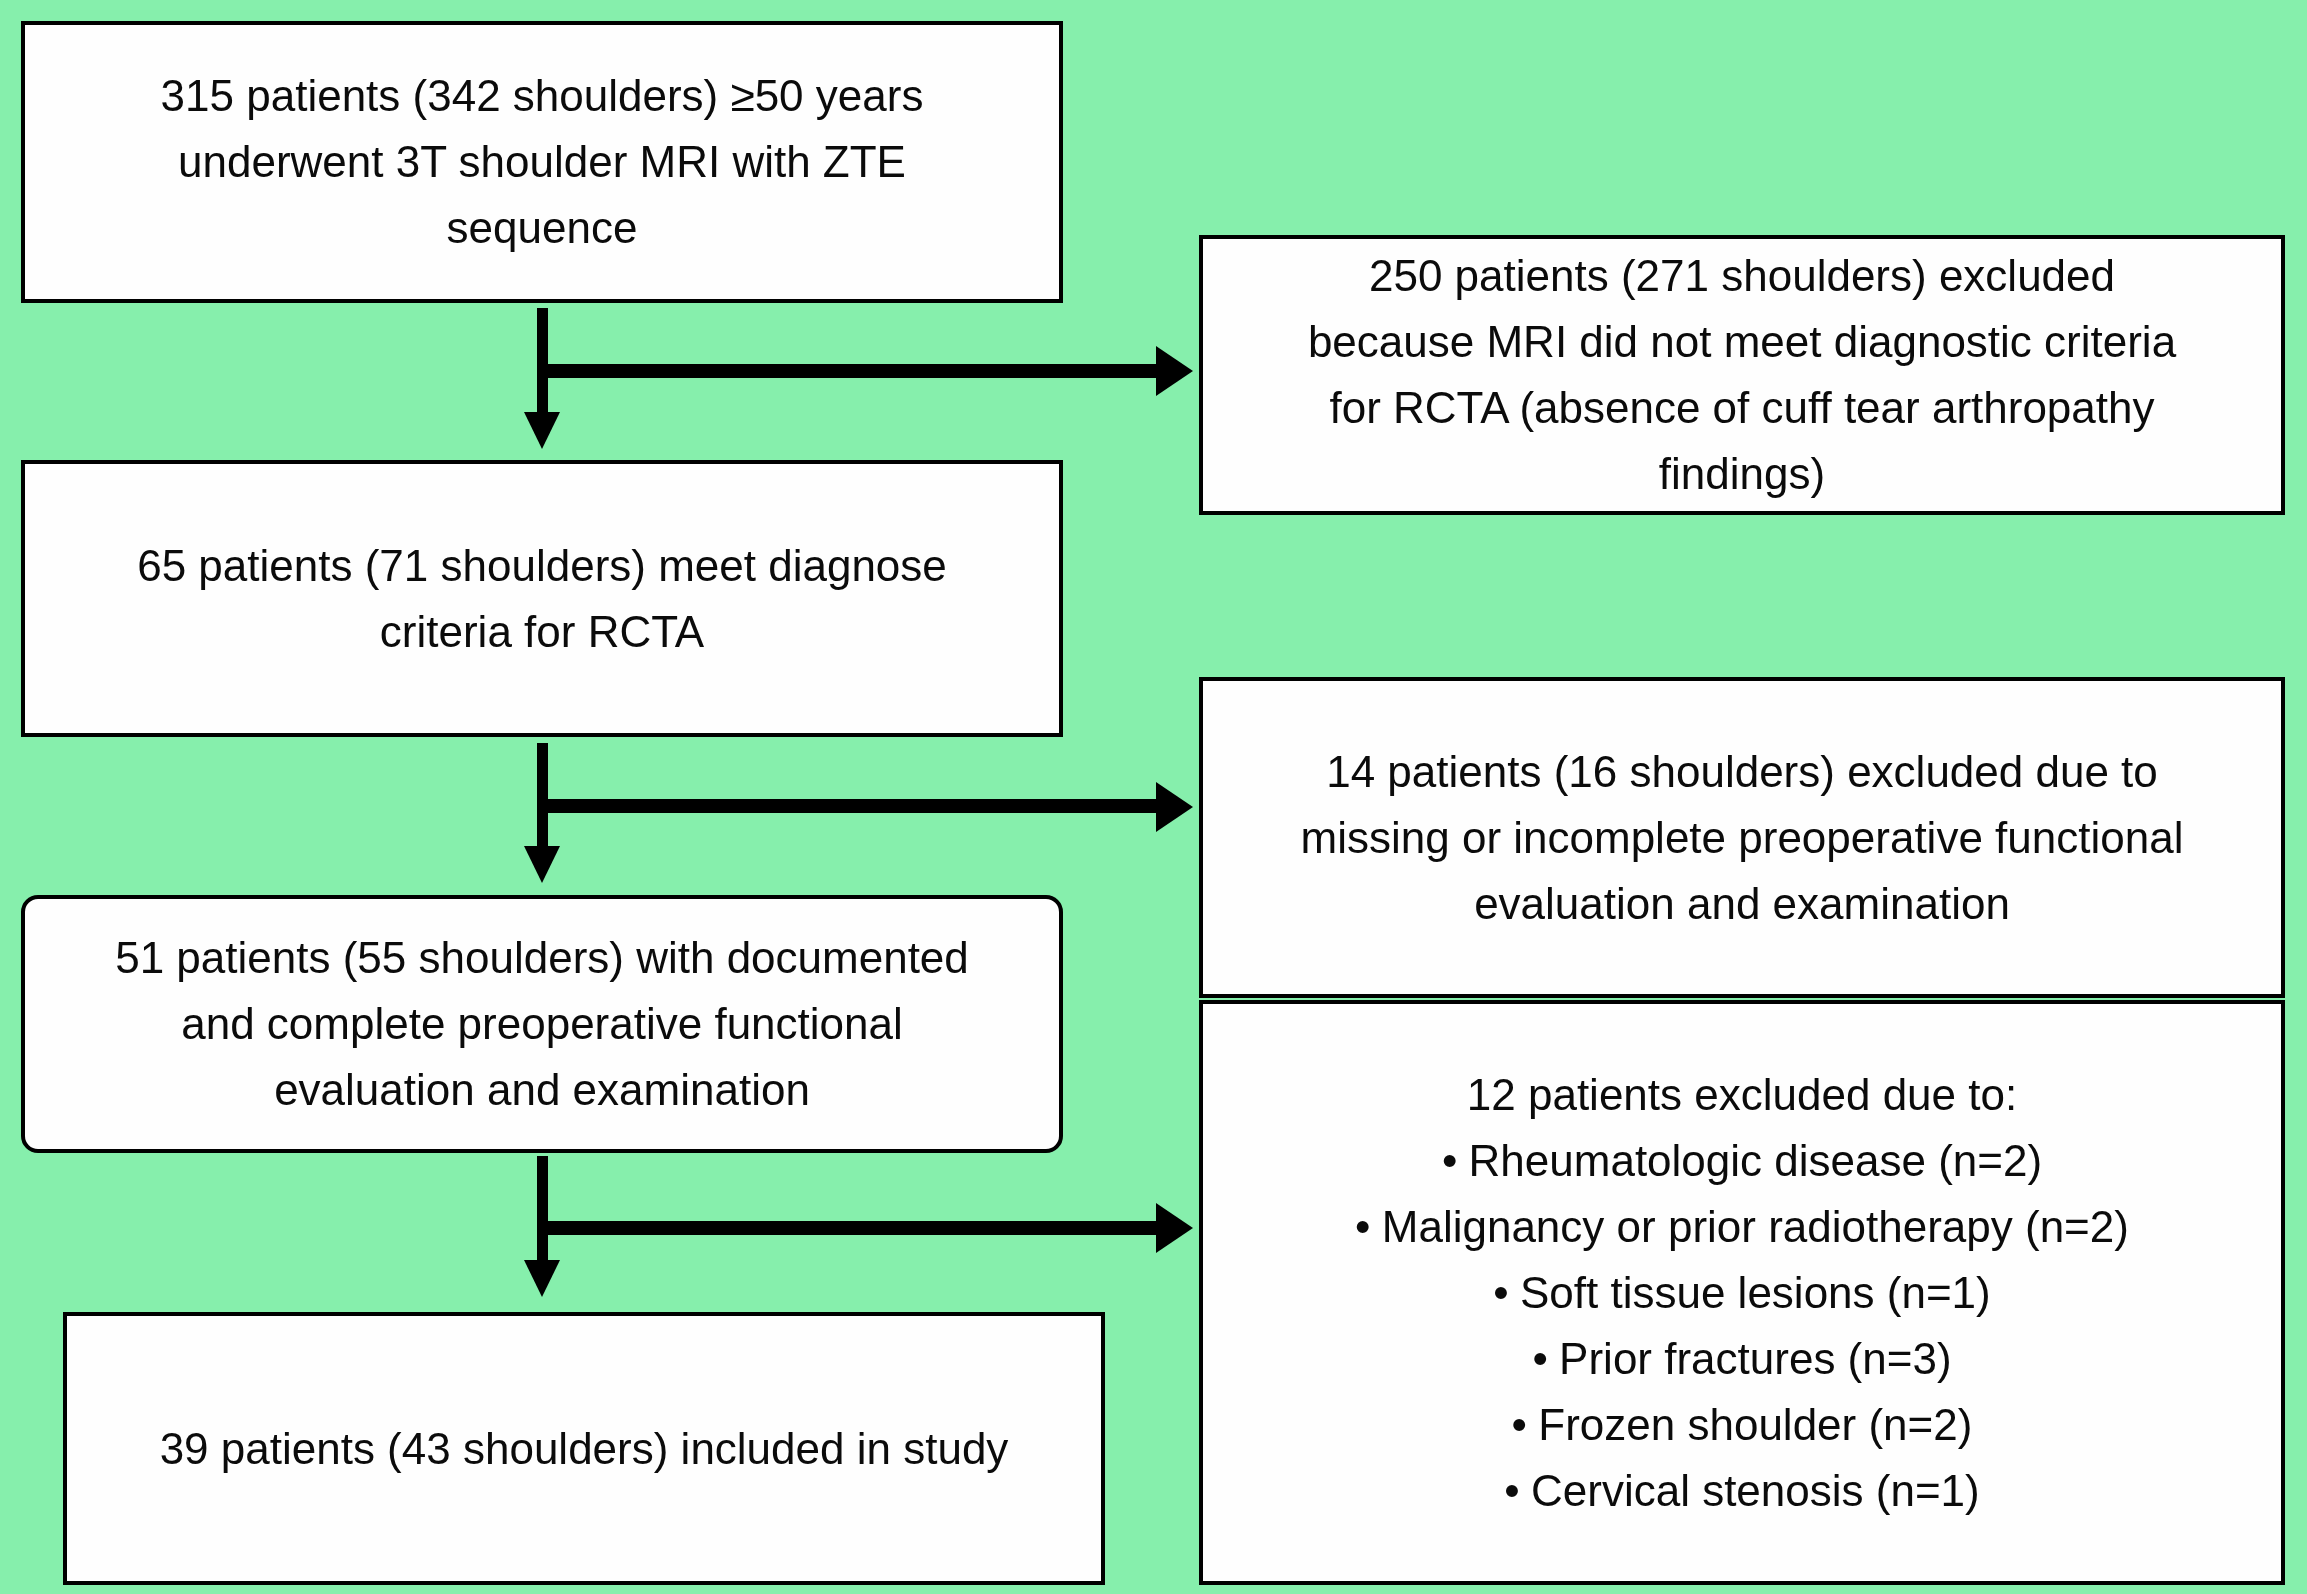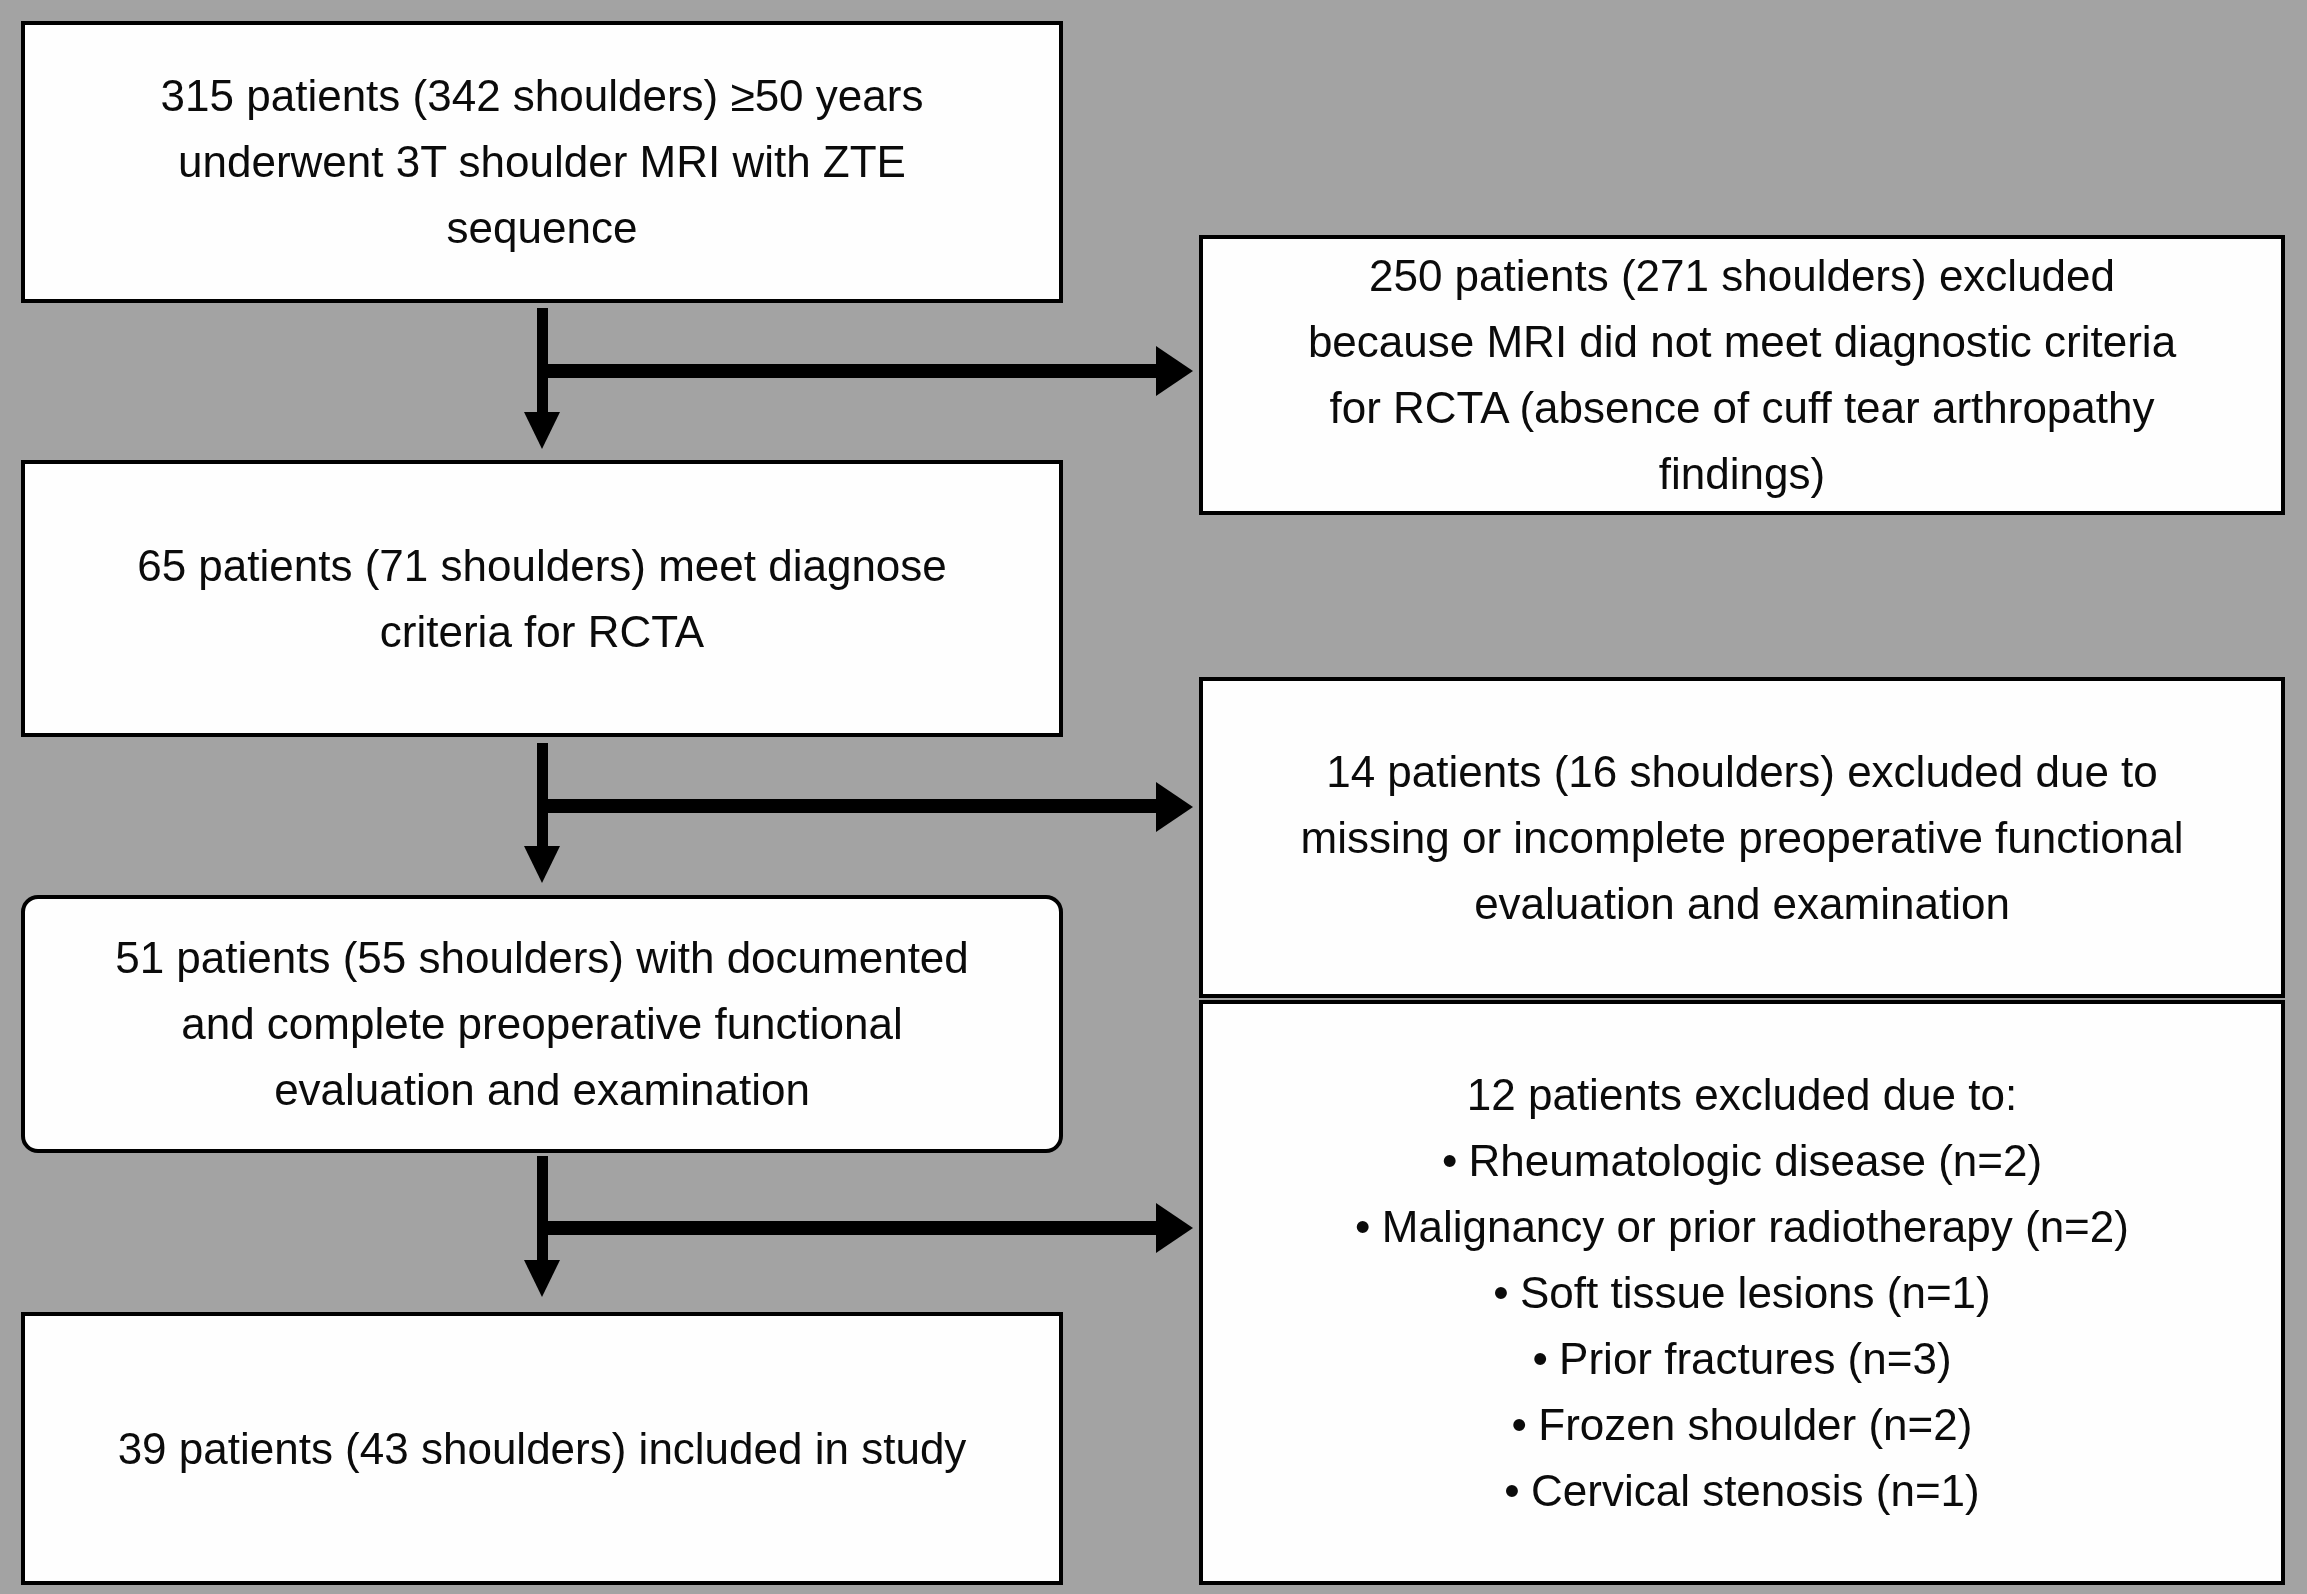--- a/index.html
+++ b/index.html
@@ -4,21 +4,21 @@
 <style>
   html, body {
     margin: 0;
     padding: 0;
     background: #ffffff;
   }
   #canvas {
     position: relative;
     width: 2307px;
     height: 1594px;
-    background: #a3a3a3;
+    background: #86efac;
     font-family: "Liberation Sans", "DejaVu Sans", sans-serif;
     color: #0b0b0b;
     overflow: hidden;
   }
   .flow-box {
     position: absolute;
     box-sizing: border-box;
     border: 4px solid #000000;
     background: #fefefe;
     display: flex;
@@ -26,21 +26,21 @@
     justify-content: center;
     text-align: center;
     font-size: 44px;
     line-height: 66px;
   }
   .main-box  { left: 21px; width: 1042px; padding: 0 73px; }
   .excl-box  { left: 1199px; width: 1086px; padding: 0 84px; }
   #main-box-1 { top: 21px;   height: 282px; }
   #main-box-2 { top: 460px;  height: 277px; }
   #main-box-3 { top: 895px; height: 258px; border-radius: 17px; }
-  #main-box-4 { top: 1312px; height: 273px; }
+  #main-box-4 { top: 1312px; height: 273px; margin-left: 42px; }
   #excl-box-1 { top: 204px;  height: 280px; margin-top: 31px; }
   #excl-box-2 { top: 677px;  height: 321px; }
   #excl-box-3 { top: 1000px; height: 585px; flex-direction: column; }
   .excl-list { display: flex; flex-direction: column; align-items: center; }
   .excl-list-line { white-space: nowrap; }
   .bullet-glyph { margin-right: 11.3px; }
   
   .v-shaft {
     position: absolute;
     left: 537px;

